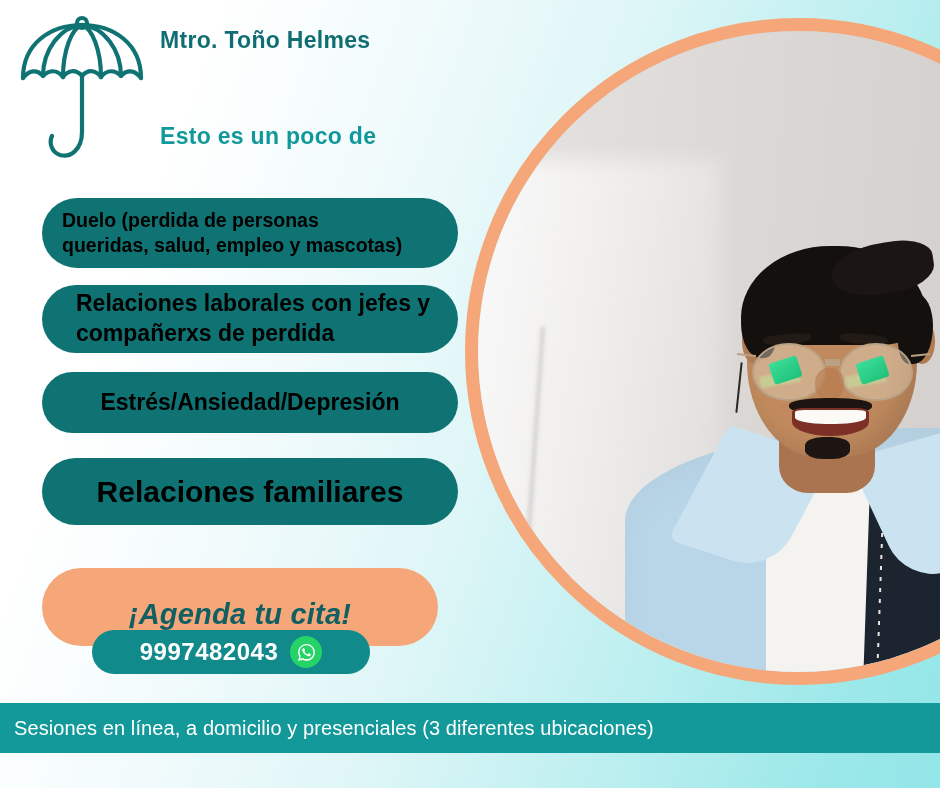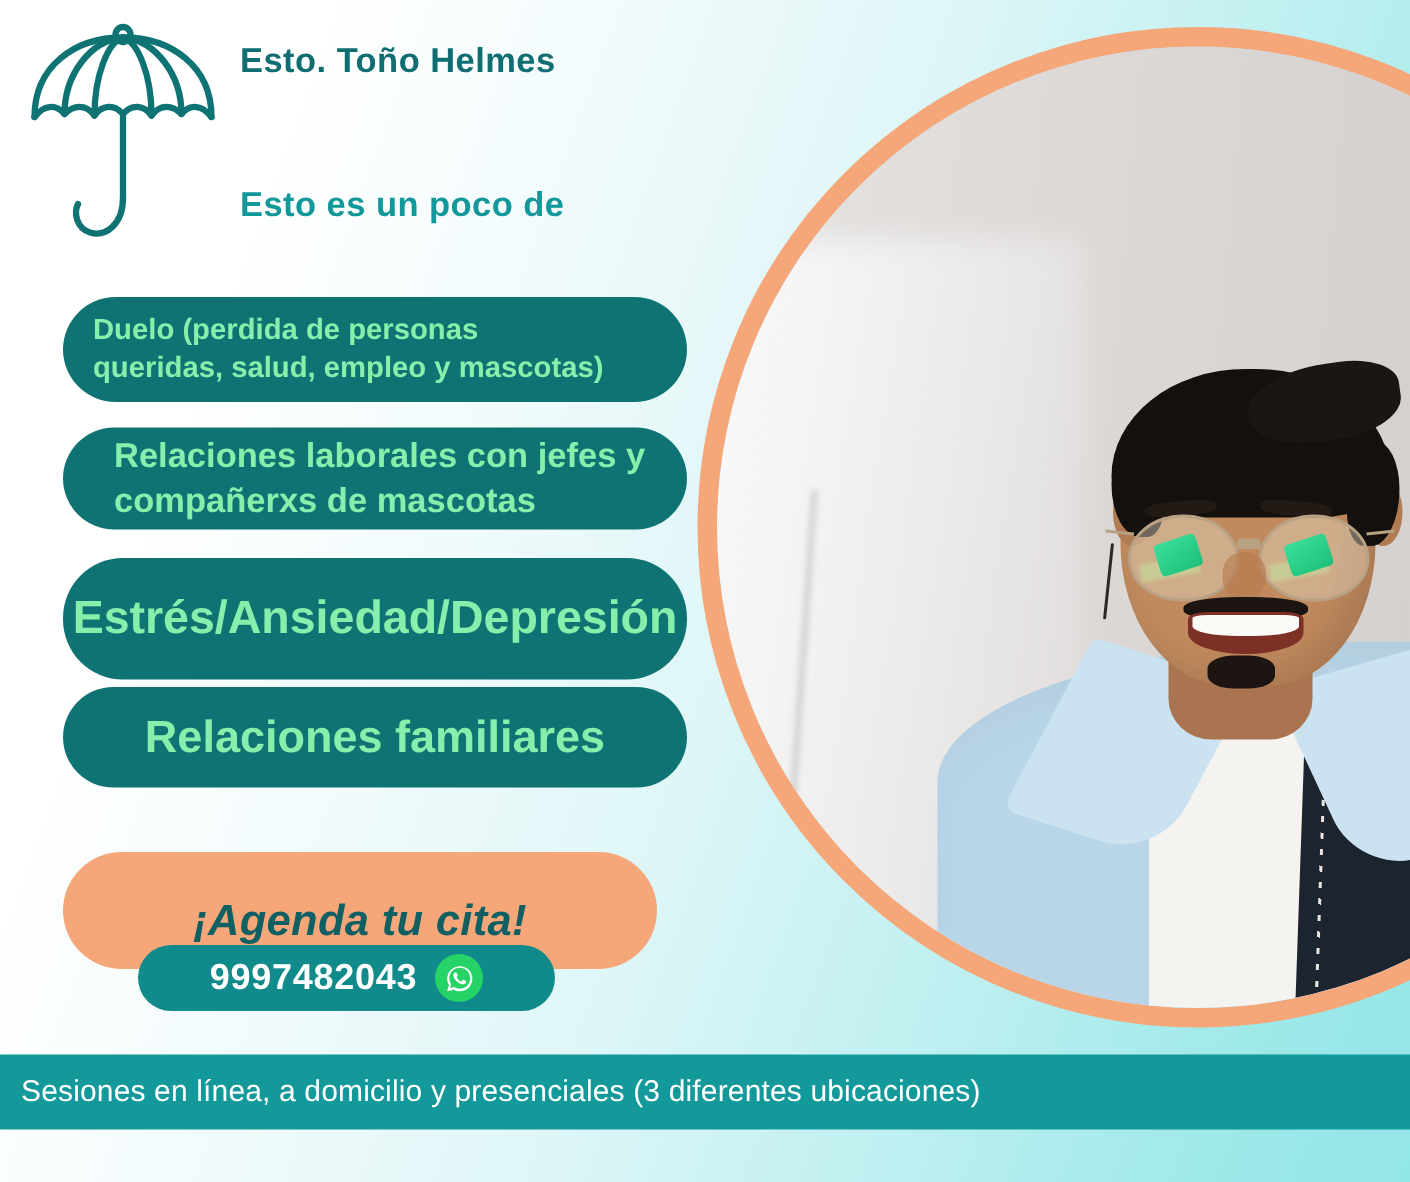--- a/index.html
+++ b/index.html
@@ -362,34 +362,34 @@
     white-space: nowrap;
   }
 
   
   .pill {
     position: absolute;
     left: 42px;
     width: 416px;
     background: #107373;
     border-radius: 40px;
-    color: #86efac;
+    color: #000000;
     font-weight: 700;
     display: flex;
     align-items: center;
     justify-content: center;
     text-align: center;
     box-sizing: border-box;
   }
   .pill-text { line-height: 1.3; padding: 0 16px; }
   #pill-0 { top: 198px; height: 70px; font-size: 19.5px; }
   #pill-0 .pill-text { text-align: left; width: 100%; padding-left: 20px; }
   #pill-1 { top: 285px; height: 68px; font-size: 23px; }
   #pill-1 .pill-text { text-align: left; width: 100%; padding-left: 34px; }
-  #pill-2 { top: 372px; height: 81px; font-size: 31px; }
+  #pill-2 { top: 372px; height: 61px; font-size: 23px; }
   #pill-3 { top: 458px; height: 67px; font-size: 30px; }
 
   
   #cta-orange {
     position: absolute;
     left: 42px;
     top: 568px;
     width: 396px;
     height: 78px;
     background: #f5a779;
@@ -537,36 +537,36 @@
       <path d="M45 63 C45 36 54 14 64 11"></path>
       <path d="M83 63 C83 36 74 14 64 11"></path>
       <path d="M103 62 C103 36 86 13 64 11"></path>
       <circle cx="64" cy="9" r="5"></circle>
       <path d="M64 62 L64 118"></path>
       <path d="M64 118 C64 136 52 144 42 141 C33 138 31 128 34 122"></path>
     </svg>
   </div>
 
   <div class="head-block">
-    <div class="title-line">Esto. Toño Helmes</div>
+    <div class="title-line">Mtro. Toño Helmes</div>
   </div>
   <div class="sub-block">
     <div class="sub-line">Esto es un poco de</div>
   </div>
 
   <div class="pill" id="pill-0">
     <div class="pill-text">
       <span>Duelo (perdida de personas</span><br>
       <span>queridas, salud, empleo y mascotas)</span>
     </div>
   </div>
   <div class="pill" id="pill-1">
     <div class="pill-text">
       <span>Relaciones laborales con jefes y</span><br>
-      <span>compañerxs de mascotas</span>
+      <span>compañerxs de perdida</span>
     </div>
   </div>
   <div class="pill" id="pill-2">
     <div class="pill-text">Estrés/Ansiedad/Depresión</div>
   </div>
   <div class="pill" id="pill-3">
     <div class="pill-text">Relaciones familiares</div>
   </div>
 
   <div id="cta-orange">

